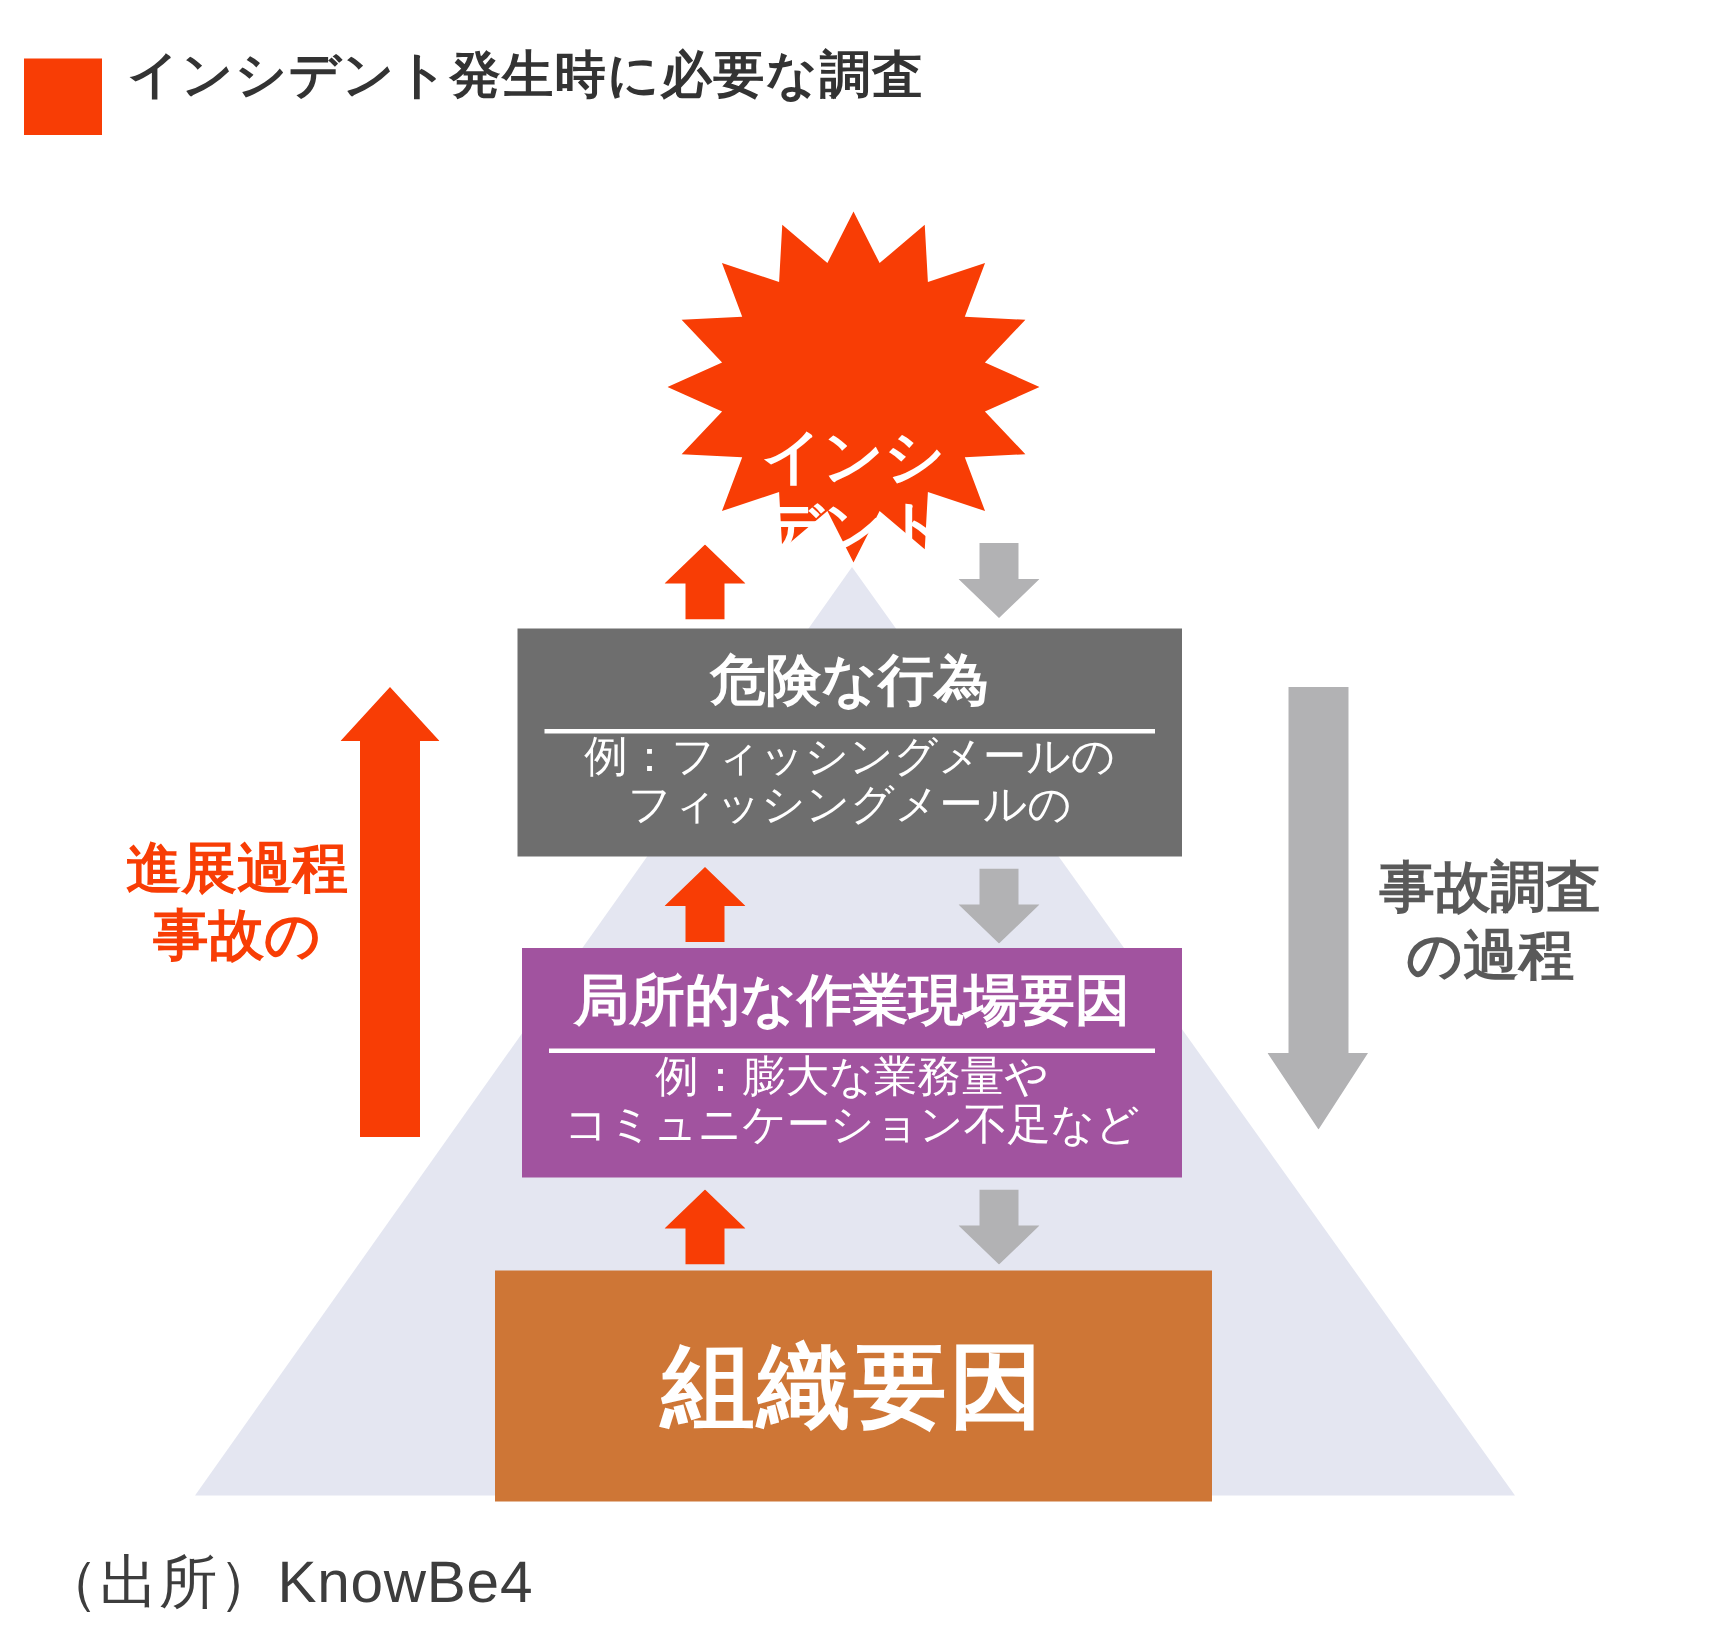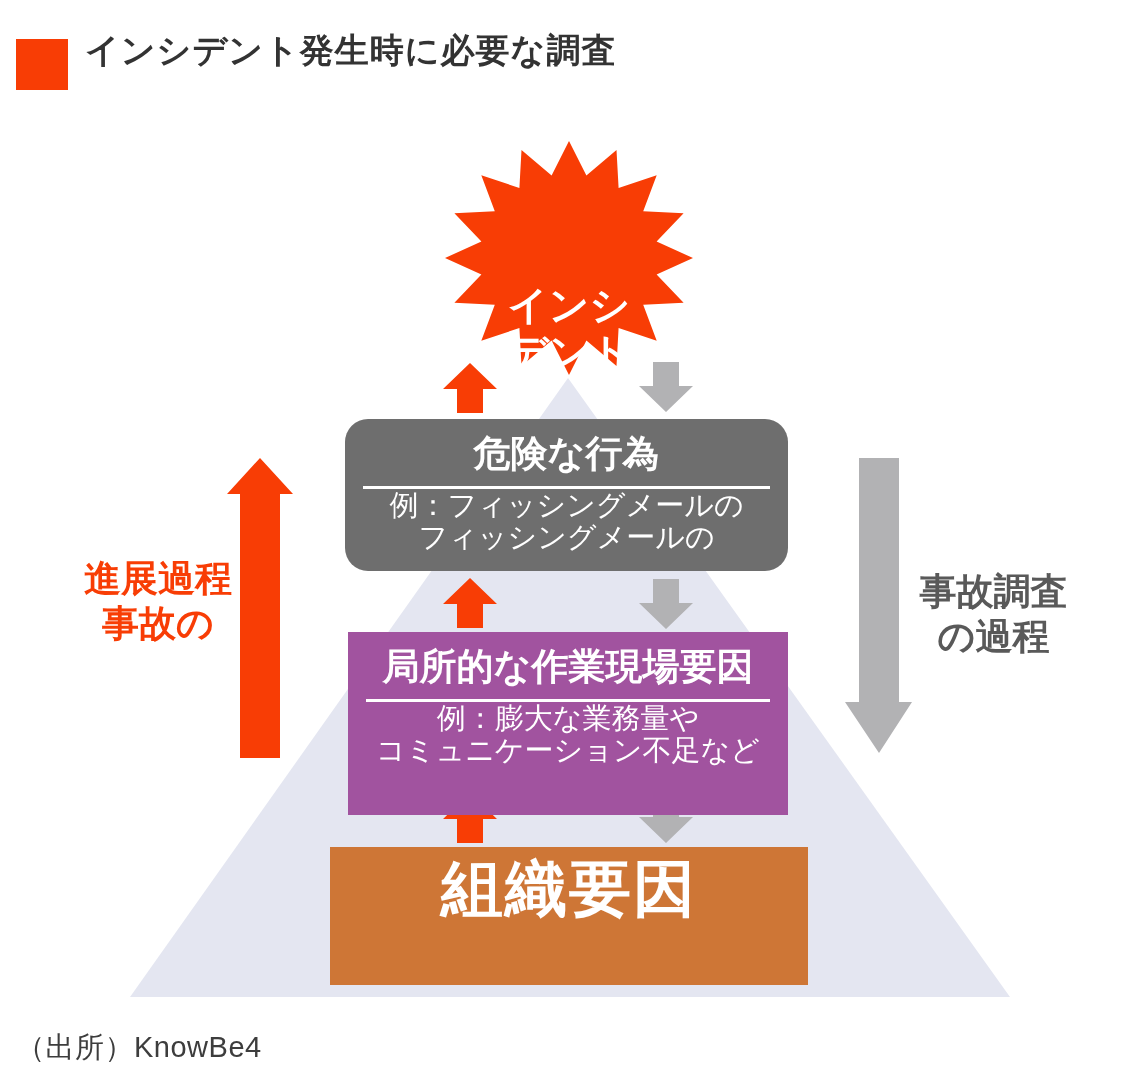--- a/index.html
+++ b/index.html
@@ -50,43 +50,43 @@
   
   .big-arrow-left{position:absolute;left:227px;top:458px;width:66px;height:300px;}
   .big-arrow-left polygon{fill:var(--accent-red);}
   .big-arrow-right{position:absolute;left:845px;top:458px;width:67px;height:295px;}
   .big-arrow-right polygon{fill:var(--arrow-gray);}
   
   .level-box{
     position:absolute;display:flex;flex-direction:column;align-items:center;
     color:#ffffff;
   }
-  .gray-box{left:345px;top:419px;width:443px;height:152px;background:var(--box-gray);border-radius:23px;}
-  .purple-box{left:348px;top:632px;width:440px;height:183px;background:var(--box-purple);}
+  .gray-box{left:345px;top:419px;width:443px;height:152px;background:var(--box-gray);}
+  .purple-box{left:348px;top:632px;width:440px;height:153px;background:var(--box-purple);}
   .orange-box{
-    left:330px;top:847px;width:478px;height:138px;background:var(--box-orange);
-    justify-content:flex-start;
+    left:330px;top:847px;width:478px;height:154px;background:var(--box-orange);
+    justify-content:center;
   }
   .level-title{font-size:37px;font-weight:700;line-height:1;padding-top:16px;white-space:nowrap;}
   .level-divider{width:92%;height:3px;background:#ffffff;margin-top:14px;}
   .level-example{
     font-size:29px;font-weight:500;line-height:1.12;text-align:center;
     padding-top:0;white-space:nowrap;
   }
   .org-title{font-size:62px;font-weight:700;letter-spacing:2px;white-space:nowrap;}
   
   .side-label{
     position:absolute;font-weight:700;font-size:37px;line-height:1.22;
     text-align:center;white-space:nowrap;
   }
   .side-label.left{left:48px;top:556px;width:220px;color:var(--accent-red);}
   .side-label.right{left:896px;top:569px;width:195px;color:var(--right-label-text);}
   
   .source{
-    position:absolute;left:16px;top:1028px;font-size:29px;
+    position:absolute;left:27px;top:1028px;font-size:39px;
     color:var(--source-text);letter-spacing:0.5px;
   }
 </style>
 </head>
 <body>
 
 <div class="canvas">
 
   <span class="title-square"></span>
   <h1 class="page-title">インシデント発生時に必要な調査</h1>

